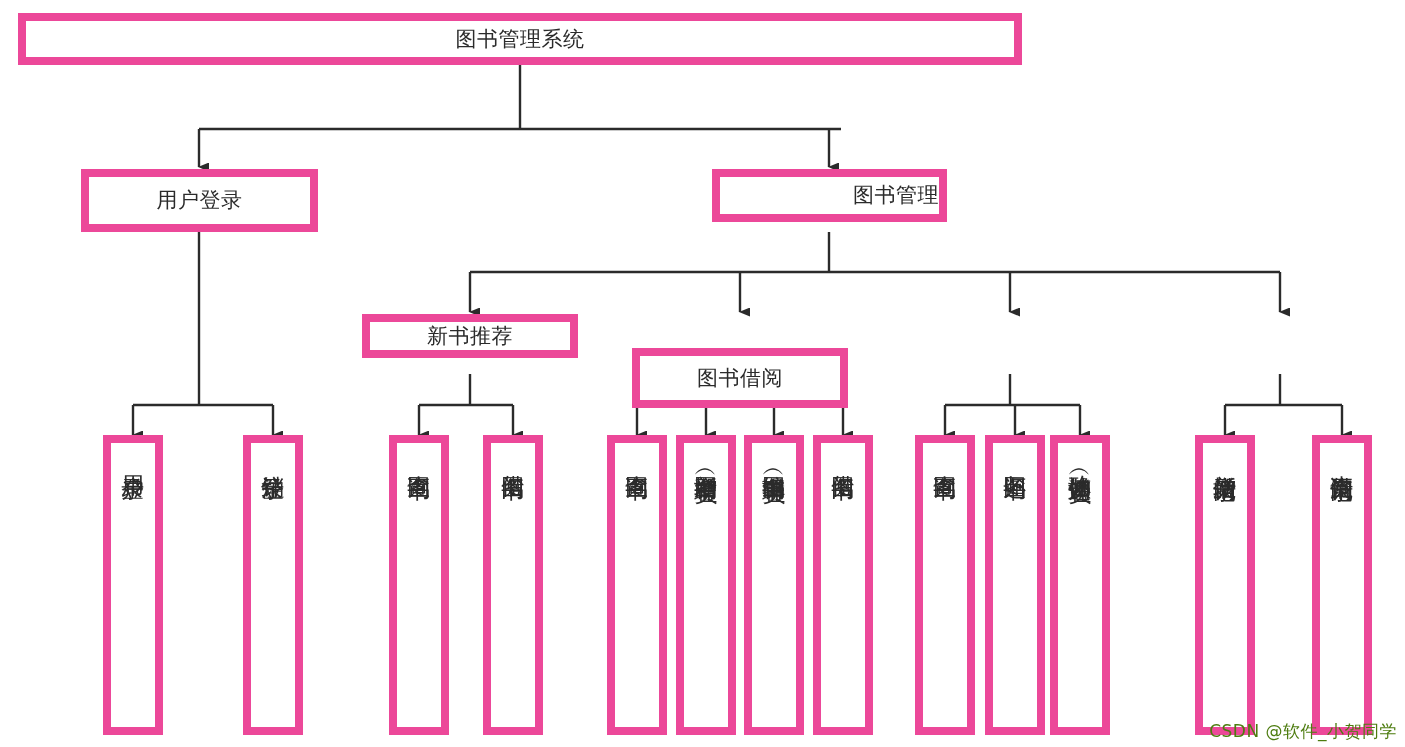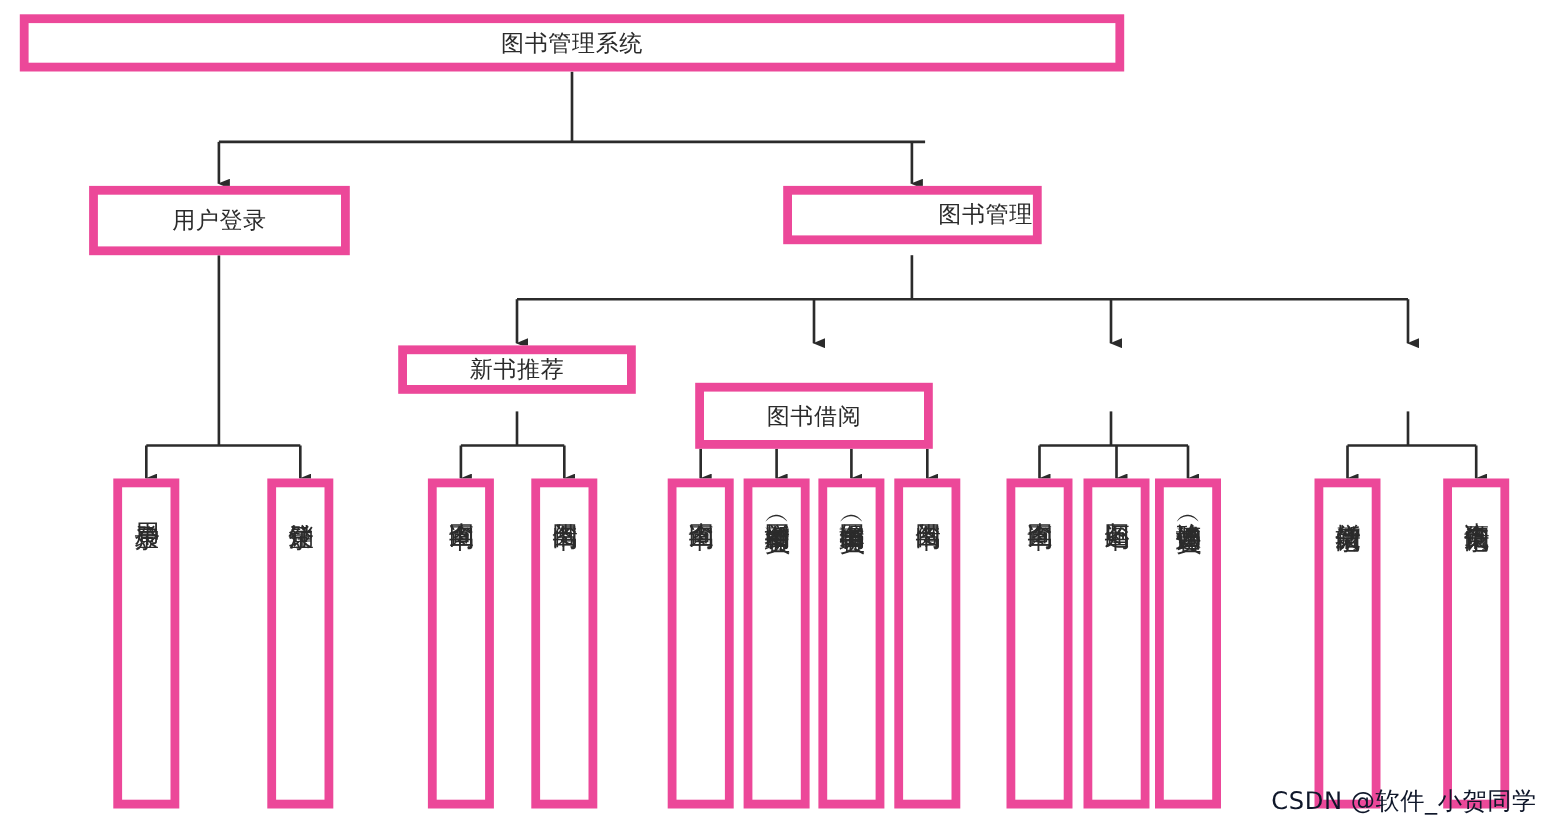--- a/index.html
+++ b/index.html
@@ -53,22 +53,22 @@
     font-size: 23px;
     line-height: 1.32;
     letter-spacing: 1px;
     white-space: normal;
     text-align: left;
   }
   #watermark {
     position: absolute;
     right: 8px;
     bottom: 4px;
-    font-size: 22px;
-    color: #0f172a;
+    font-size: 17px;
+    color: #4d7c0f;
     letter-spacing: 0.5px;
     white-space: nowrap;
     margin-left: 27px;
   }
 </style>
 </head>
 <body>
 
 <div id="diagram-root">
 

